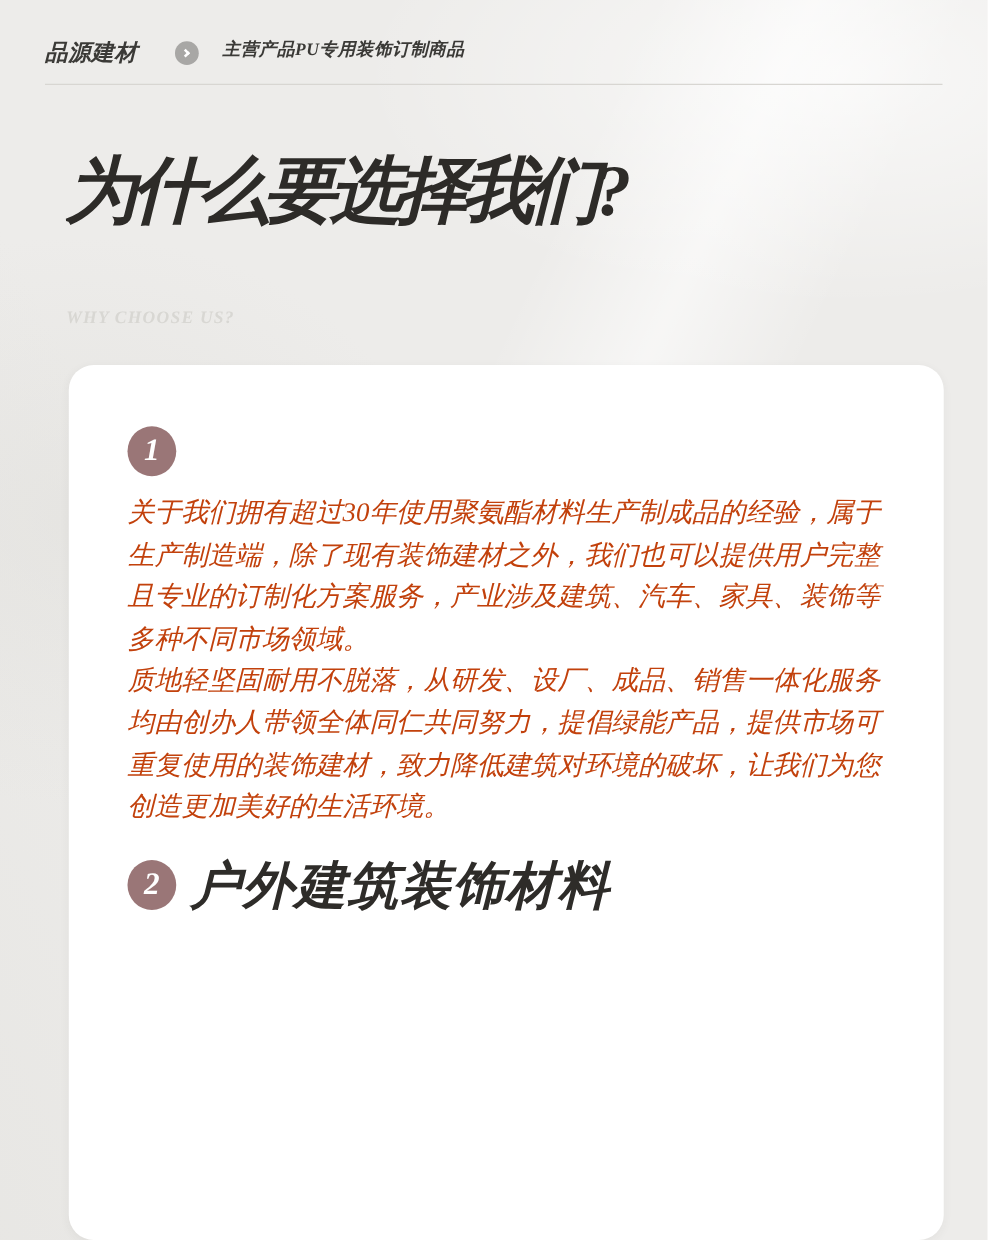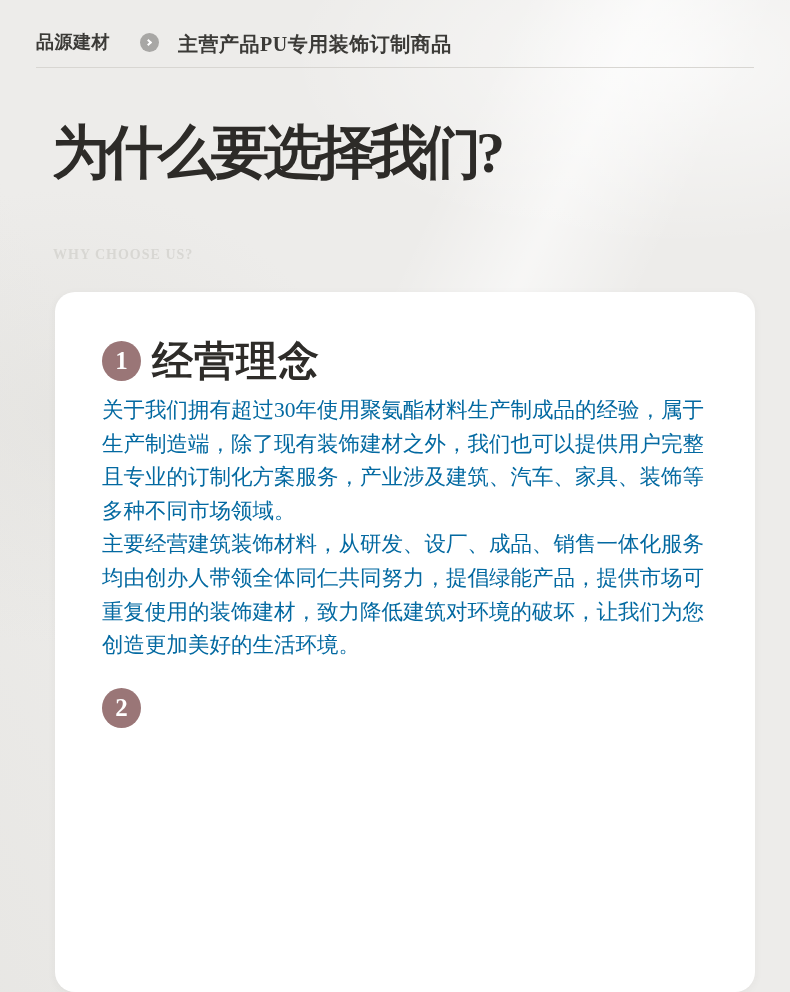--- a/index.html
+++ b/index.html
@@ -12,41 +12,42 @@
     position: relative;
     width: 790px;
     height: 992px;
     overflow: hidden;
     background-color: #edecea;
     background-image:
       radial-gradient(ellipse 620px 300px at 85% 6%, rgba(255,255,255,.65), rgba(255,255,255,0) 62%),
       radial-gradient(ellipse 480px 380px at 8% 42%, rgba(222,221,217,.45), rgba(222,221,217,0) 60%),
       linear-gradient(115deg, rgba(255,255,255,0) 42%, rgba(255,255,255,.55) 52%, rgba(255,255,255,0) 62%),
       linear-gradient(63deg, rgba(224,223,219,.4) 0%, rgba(224,223,219,0) 32%);
+    font-style: italic;
   }
 
   
   .brand {
     position: absolute; left: 36px; top: 30px;
     font-size: 18px; font-weight: bold; color: #3b3a37; letter-spacing: .5px;
   }
   .arrow-badge {
     position: absolute; left: 140px; top: 33px;
     width: 19px; height: 19px; border-radius: 50%;
     background: #a8a7a5;
     display: flex; align-items: center; justify-content: center;
   }
   .arrow-badge .chev {
     width: 5px; height: 5px;
     border-top: 2px solid #ffffff; border-right: 2px solid #ffffff;
     transform: rotate(45deg); margin-left: -2px;
   }
   .tagline {
     position: absolute; left: 178px; top: 31px;
-    font-size: 20px; font-weight: bold; color: #3b3a37; letter-spacing: .5px;
+    font-size: 14px; font-weight: bold; color: #3b3a37; letter-spacing: .5px;
   }
   .header-divider {
     position: absolute; left: 36px; top: 67px;
     width: 718px; height: 1px; background: #d8d6d2;
   }
 
   
   .hero-title {
     position: absolute; left: 52px; top: 124px;
     font-size: 58px; font-weight: 900; line-height: 1;
@@ -80,21 +81,21 @@
     flex: 0 0 auto;
   }
   .section-title {
     font-size: 41px; font-weight: 900; color: #2e2c29;
     letter-spacing: 1px; line-height: 46px; white-space: nowrap;
   }
   .section-body {
     margin-top: 10px;
     width: 610px;
     font-size: 21.5px; line-height: 33.6px;
-    color: #0369a1;
+    color: #c2410c;
     text-align: left;
   }
   .section-body p { margin: 0; }
 </style>
 </head>
 <body>
 
 <div class="page">
 
   <div class="brand">品源建材</div>
@@ -104,25 +105,25 @@
   <div class="tagline">主营产品PU专用装饰订制商品</div>
   <div class="header-divider"></div>
 
   <h1 class="hero-title">为什么要选择我们?</h1>
   <div class="hero-watermark">WHY CHOOSE US?</div>
 
   <div class="card">
 
     <div class="section-header">
       <div class="num-badge">1</div>
-      <div class="section-title">经营理念</div>
     </div>
     <div class="section-body">
       <p>关于我们拥有超过30年使用聚氨酯材料生产制成品的经验，属于生产制造端，除了现有装饰建材之外，我们也可以提供用户完整且专业的订制化方案服务，产业涉及建筑、汽车、家具、装饰等多种不同市场领域。</p>
-      <p>主要经营建筑装饰材料，从研发、设厂、成品、销售一体化服务均由创办人带领全体同仁共同努力，提倡绿能产品，提供市场可重复使用的装饰建材，致力降低建筑对环境的破坏，让我们为您创造更加美好的生活环境。</p>
+      <p>质地轻坚固耐用不脱落，从研发、设厂、成品、销售一体化服务均由创办人带领全体同仁共同努力，提倡绿能产品，提供市场可重复使用的装饰建材，致力降低建筑对环境的破坏，让我们为您创造更加美好的生活环境。</p>
     </div>
 
     <div class="section-header second">
       <div class="num-badge">2</div>
+      <div class="section-title">户外建筑装饰材料</div>
     </div>
 
   </div>
 </div>
 
 </body></html>

